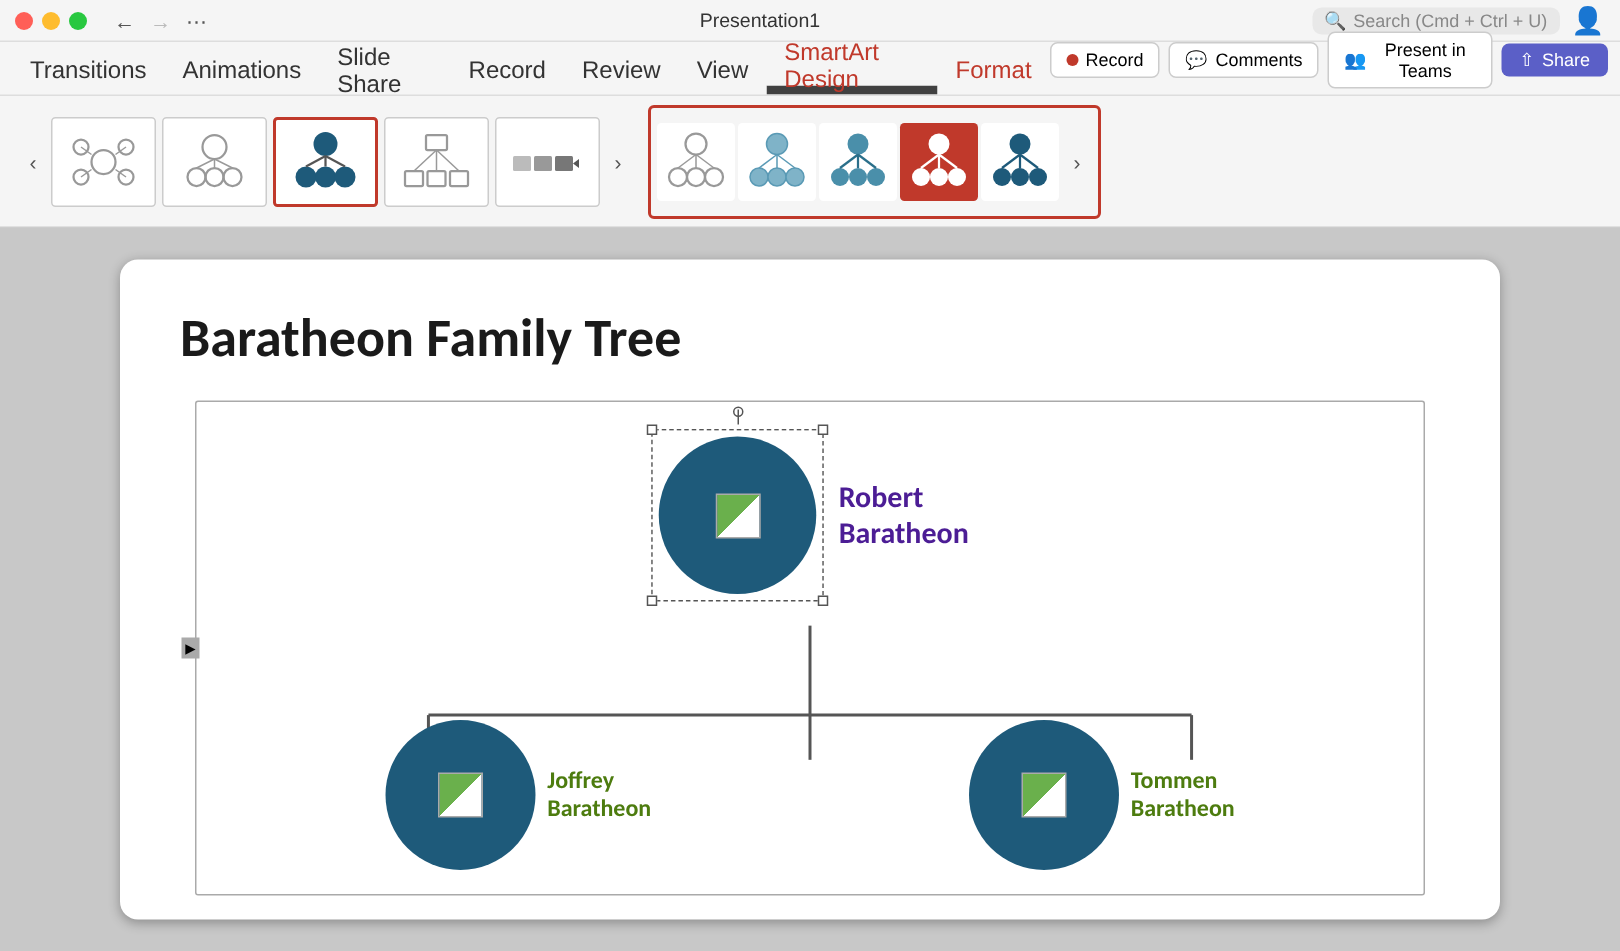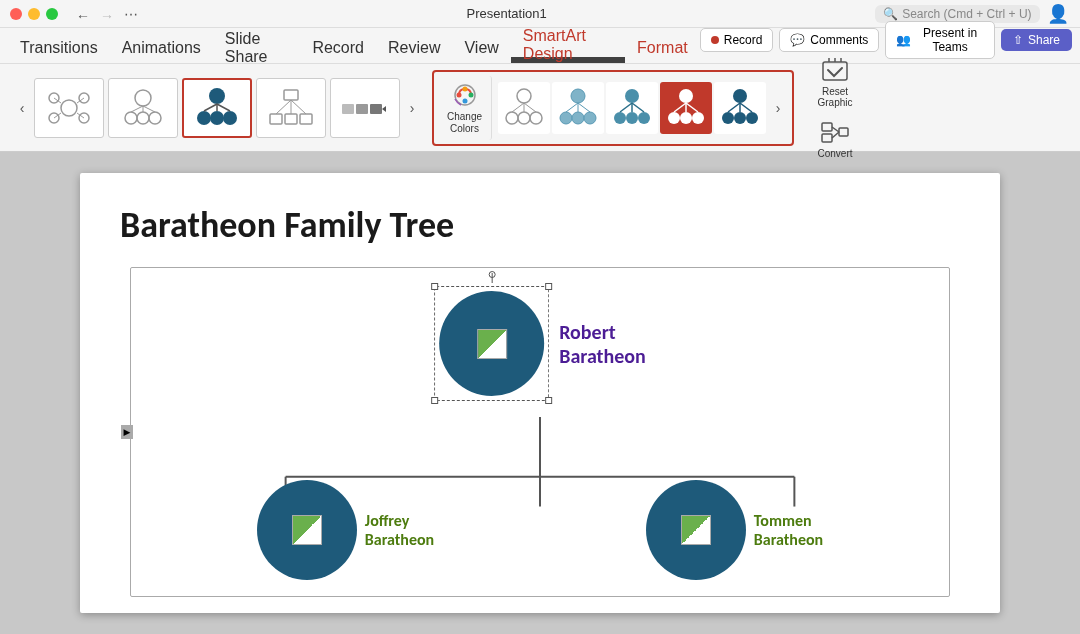--- a/index.html
+++ b/index.html
@@ -154,21 +154,21 @@
       flex: 1;
       display: flex;
       align-items: center;
       justify-content: center;
       padding: 16px;
     }
     .slide {
       background: white;
       width: 920px;
       height: 440px;
-      border-radius: 2px;
+      border-radius: 12px;
       box-shadow: 0 2px 8px rgba(0,0,0,0.3);
       position: relative;
       padding: 30px 40px;
       overflow: hidden;
     }
     .slide-title {
       font-size: 36px;
       font-weight: bold;
       color: #1a1a1a;
       margin-bottom: 20px;
@@ -394,32 +394,20 @@
           <rect x="30" y="18" width="12" height="10" fill="#777" rx="1"></rect>
           <polygon points="42,23 46,20 46,26" fill="#555"></polygon>
         </svg>
       </div>
     </div>
     <div class="layout-nav-right">›</div>
   </div>
 
   <div class="styles-section">
 
-    <div class="change-colors-btn">
-      <svg class="palette-svg" viewBox="0 0 28 28">
-        <circle cx="14" cy="14" r="10" fill="none" stroke="#999" stroke-width="1.5"></circle>
-        <path d="M8 14 Q8 8 14 8 Q20 8 20 14" fill="none" stroke="#e74c3c" stroke-width="2"></path>
-        <circle cx="8" cy="14" r="2.5" fill="#e74c3c"></circle>
-        <circle cx="14" cy="8" r="2.5" fill="#f39c12"></circle>
-        <circle cx="20" cy="14" r="2.5" fill="#27ae60"></circle>
-        <circle cx="14" cy="20" r="2.5" fill="#3498db"></circle>
-        <path d="M4 18 Q6 22 10 24" stroke="#9b59b6" stroke-width="1.5" fill="none"></path>
-      </svg>
-      <span class="change-colors-label">Change<br>Colors</span>
-    </div>
 
     <div class="style-thumb">
       <svg width="44" height="44" viewBox="0 0 44 44">
         <circle cx="22" cy="10" r="7" fill="none" stroke="#999" stroke-width="1.5"></circle>
         <circle cx="10" cy="32" r="6" fill="none" stroke="#999" stroke-width="1.5"></circle>
         <circle cx="22" cy="32" r="6" fill="none" stroke="#999" stroke-width="1.5"></circle>
         <circle cx="34" cy="32" r="6" fill="none" stroke="#999" stroke-width="1.5"></circle>
         <line x1="22" y1="17" x2="10" y2="26" stroke="#999" stroke-width="1"></line>
         <line x1="22" y1="17" x2="22" y2="26" stroke="#999" stroke-width="1"></line>
         <line x1="22" y1="17" x2="34" y2="26" stroke="#999" stroke-width="1"></line>
@@ -466,40 +454,20 @@
         <circle cx="22" cy="32" r="6" fill="#1e5a7a"></circle>
         <circle cx="34" cy="32" r="6" fill="#1e5a7a"></circle>
         <line x1="22" y1="17" x2="10" y2="26" stroke="#1e5a7a" stroke-width="1.5"></line>
         <line x1="22" y1="17" x2="22" y2="26" stroke="#1e5a7a" stroke-width="1.5"></line>
         <line x1="22" y1="17" x2="34" y2="26" stroke="#1e5a7a" stroke-width="1.5"></line>
       </svg>
     </div>
     <div class="styles-nav">›</div>
   </div>
 
-  <div class="reset-convert-section">
-    <div class="reset-btn">
-      <svg width="32" height="28" viewBox="0 0 32 28">
-        <rect x="4" y="6" width="24" height="18" rx="2" fill="none" stroke="#555" stroke-width="1.5"></rect>
-        <path d="M10 6 L10 2 M16 6 L16 2 M22 6 L22 2" stroke="#555" stroke-width="1.5"></path>
-        <path d="M9 14 L15 20 L23 12" stroke="#555" stroke-width="2" fill="none" stroke-linecap="round"></path>
-      </svg>
-      <span class="reset-label">Reset<br>Graphic</span>
-    </div>
-    <div class="convert-btn">
-      <svg width="32" height="28" viewBox="0 0 32 28">
-        <rect x="3" y="5" width="10" height="8" rx="1" fill="none" stroke="#555" stroke-width="1.5"></rect>
-        <rect x="3" y="16" width="10" height="8" rx="1" fill="none" stroke="#555" stroke-width="1.5"></rect>
-        <line x1="13" y1="9" x2="20" y2="14" stroke="#555" stroke-width="1.5"></line>
-        <line x1="13" y1="20" x2="20" y2="14" stroke="#555" stroke-width="1.5"></line>
-        <rect x="20" y="10" width="9" height="8" rx="1" fill="none" stroke="#555" stroke-width="1.5"></rect>
-      </svg>
-      <span class="convert-label">Convert</span>
-    </div>
-  </div>
 </div>
 
 <div class="slide-area">
   <div class="slide-panel">
     <div class="slide">
 
       <div class="slide-title">Baratheon Family Tree</div>
 
       <div class="smartart-container" style="position:relative;">
 

